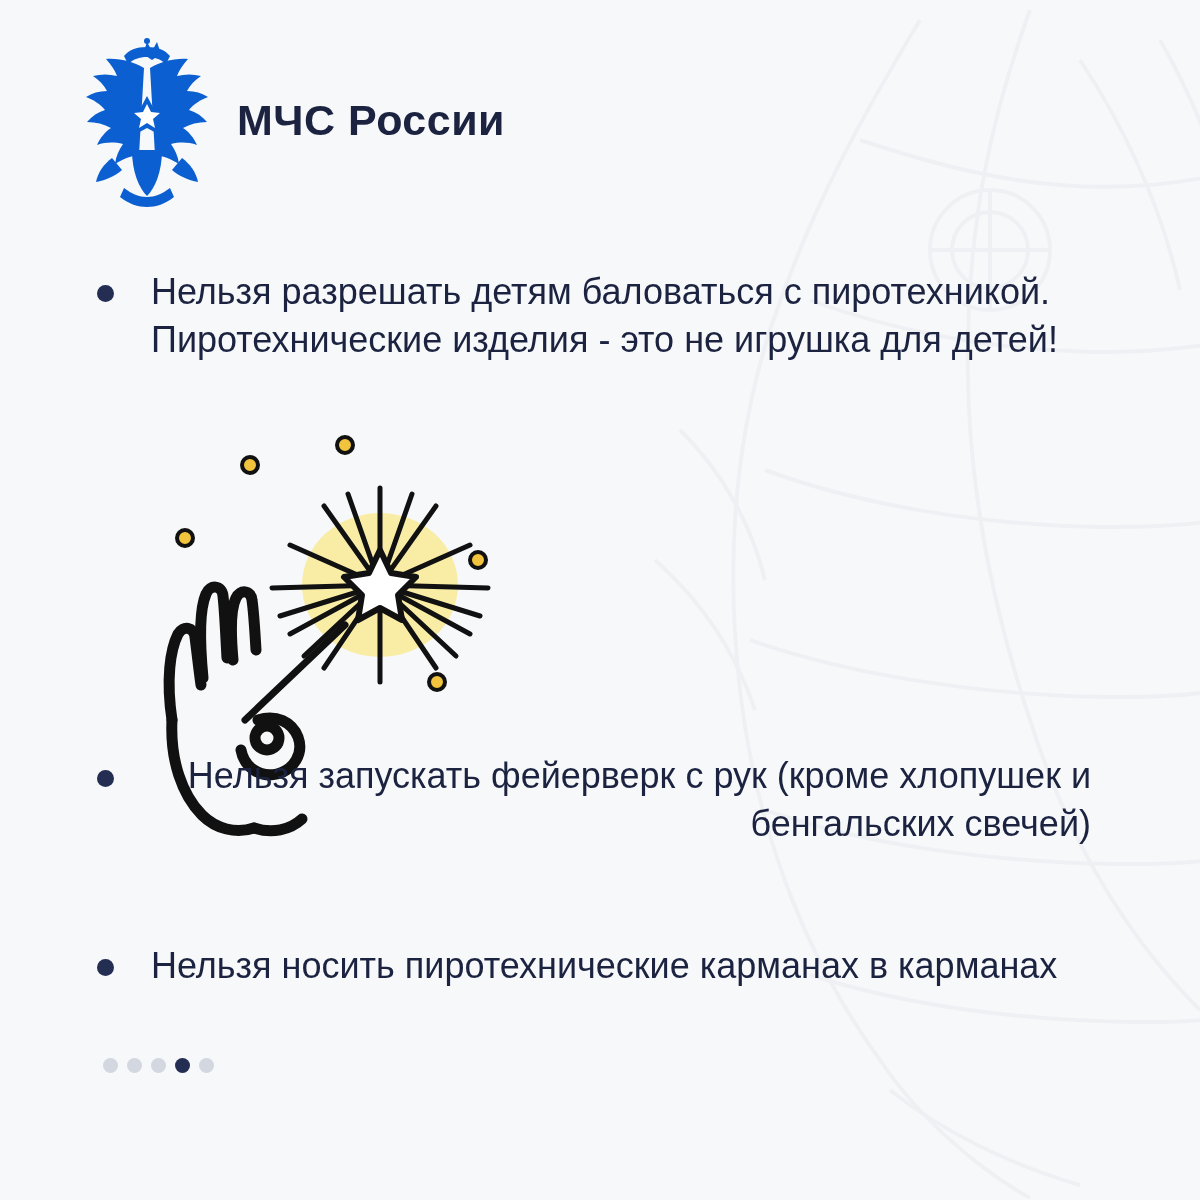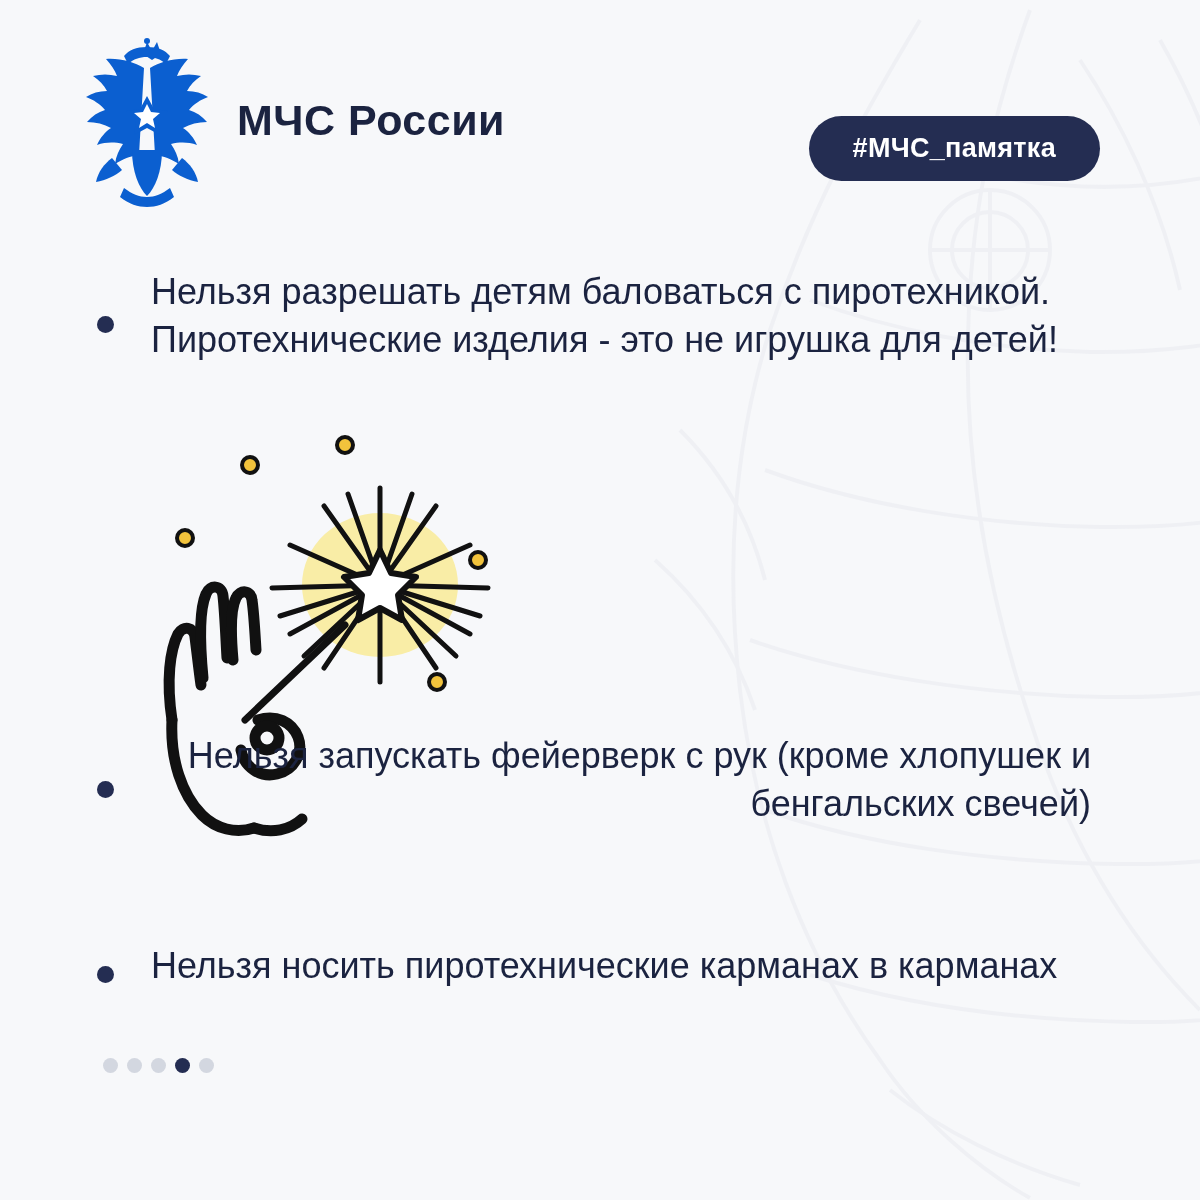--- a/index.html
+++ b/index.html
@@ -70,21 +70,21 @@
     font-size: 27px;
     font-weight: bold;
     letter-spacing: 0.3px;
     white-space: nowrap;
   }
 
   
   .bullet-row {
     position: absolute;
     display: flex;
-    align-items: center;
+    align-items: flex-start;
   }
   .dot {
     width: 17px;
     height: 17px;
     border-radius: 50%;
     background: #242d52;
     flex: 0 0 auto;
   }
   .bullet-text {
     color: #1b2340;
@@ -99,21 +99,21 @@
     width: 1020px;
   }
   #bullet-1 .dot { margin-top: 17px; }
   #bullet-1 .bullet-text {
     margin-left: 37px;
     max-width: 940px;
   }
 
   #bullet-2 {
     left: 97px;
-    top: 732px;
+    top: 752px;
     width: 1020px;
   }
   #bullet-2 .dot { margin-top: 18px; }
   #bullet-2 .bullet-text {
     margin-left: 37px;
     width: 940px;
     text-align: right;
   }
 
   #bullet-3 {
@@ -202,21 +202,20 @@
 
         <path d="M52 150 c8 6 15 9 23 9 s15 -3 23 -9 l4 9 c-9 7 -18 10 -27 10 s-18 -3 -27 -10z"></path>
       </g>
       <g fill="#ffffff">
         <path d="M75 66 l4 8 9 1 -7 6 2 9 -8 -5 -8 5 2 -9 -7 -6 9 -1z"></path>
       </g>
     </svg>
 
     <div class="brand-title">МЧС  России</div>
 
-    <div class="hashtag-pill">#МЧС_памятка</div>
   </div>
 
   <div class="bullet-row" id="bullet-1">
     <span class="dot"></span>
     <span class="bullet-text">Нельзя разрешать детям баловаться с пиротехникой. Пиротехнические изделия - это не игрушка для детей!</span>
   </div>
 
   <svg class="illustration" viewBox="0 0 460 460" aria-hidden="true">
 
     <ellipse cx="240" cy="165" rx="78" ry="72" fill="#f9eda6"></ellipse>

